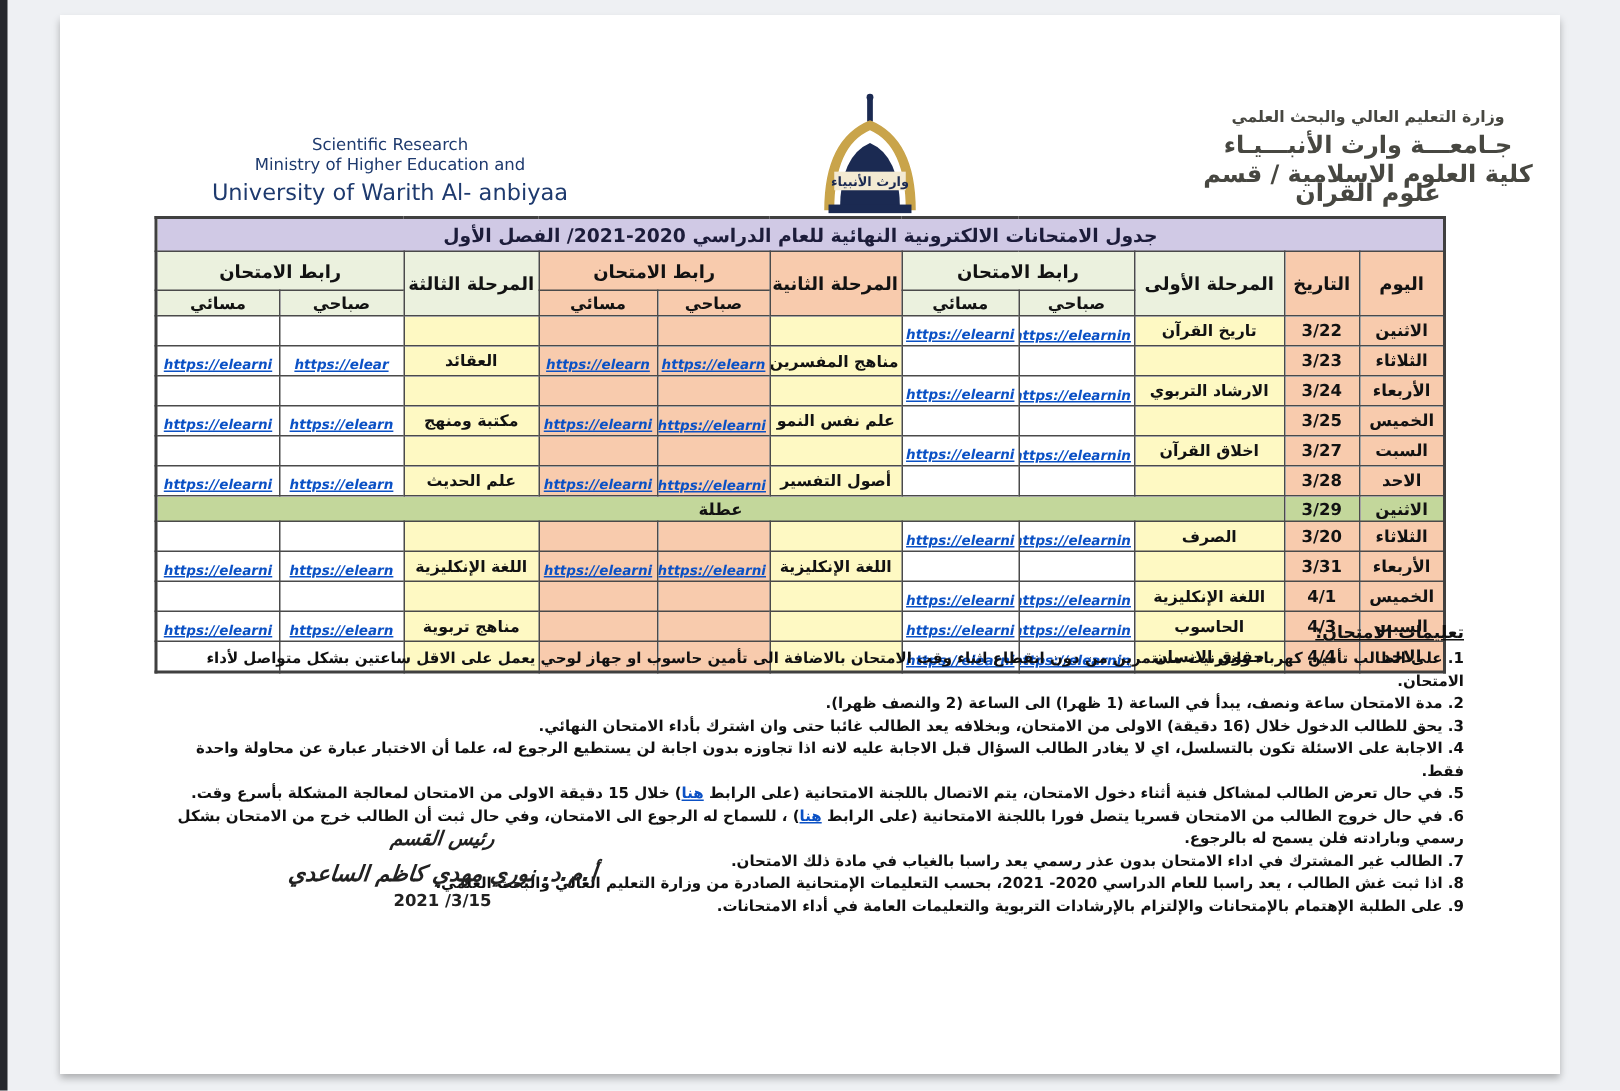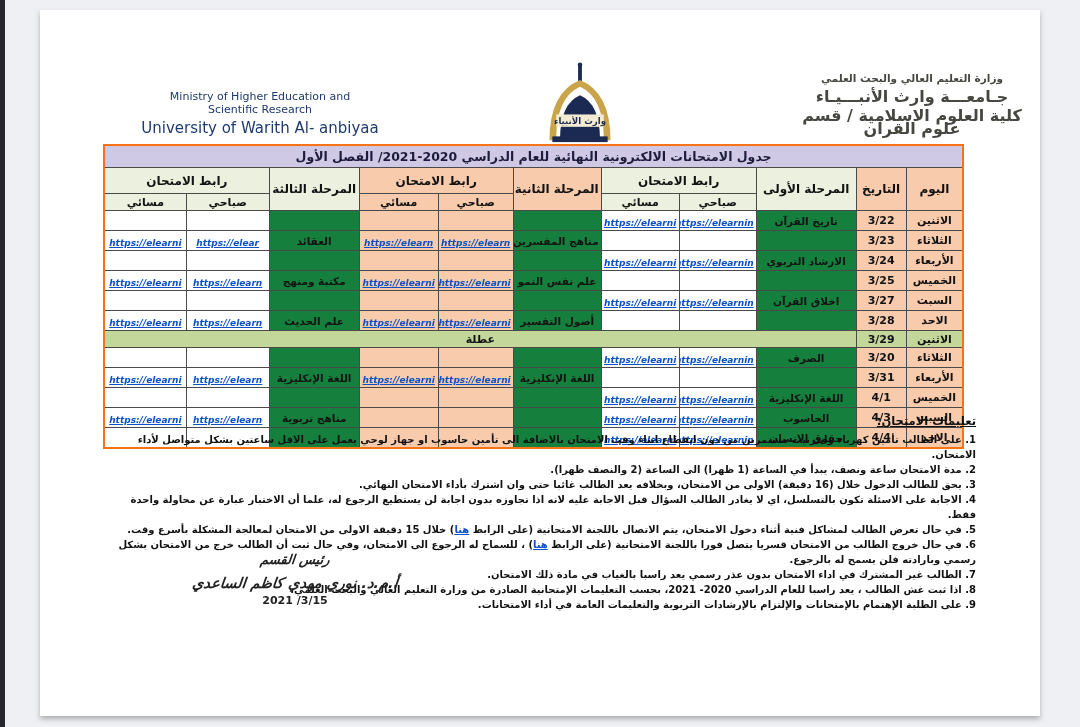--- a/index.html
+++ b/index.html
@@ -15,31 +15,31 @@
   .hdr-en .min{font-size:11px;line-height:13px;}
   .hdr-en .uni{font-size:15px;line-height:18px;margin-top:3px;}
   .logo{position:absolute;left:499px;top:52px;width:82px;height:82px;}
   .hdr-ar{position:absolute;left:752px;top:62px;width:240px;text-align:center;color:#474741;direction:rtl;}
   .hdr-ar .ar1{font-size:10.5px;font-weight:700;line-height:13px;}
   .hdr-ar .ar2{font-size:16px;font-weight:700;line-height:20px;margin:2px 0;text-align:center;}
   .hdr-ar .ar3{font-size:16px;font-weight:700;line-height:13px;}
 
   
   table.exam{position:absolute;left:63px;top:134px;width:859px;border-collapse:collapse;
-             table-layout:fixed;border:2px solid #f97316;}
+             table-layout:fixed;border:2px solid #404040;}
   table.exam td{border:1px solid #4a4a4a;overflow:hidden;white-space:nowrap;padding:0 2px;
                 text-align:center;vertical-align:middle;color:#121212;}
   tr.titlerow td{background:#d0c9e5;font-weight:700;font-size:12.5px;color:#1c1c3a;height:21px;}
   tr.h1 td{font-weight:700;font-size:12px;height:25px;}
   tr.h2 td{font-weight:700;font-size:11px;height:16px;}
   tbody.rows tr{height:17px;}
   .hp{background:#f8cbad;}
   .hc{background:#ebf1de;}
   td.day,td.date{background:#f8cbad;font-weight:700;font-size:11px;}
-  td.subj{background:#15803d;font-weight:700;font-size:10.5px;}
+  td.subj{background:#fef9c3;font-weight:700;font-size:10.5px;}
   td.l1,td.l3{background:#ffffff;}
   td.l2{background:#f8cbad;}
   a.lnk{color:#0b51c5;text-decoration:underline;font-weight:700;font-size:9px;
         direction:ltr;unicode-bidi:embed;cursor:pointer;font-style:italic;}
   td.g{background:#c3d79b;}
   td.hol{font-weight:700;font-size:11px;color:#111;}
 
   
   .notes{position:absolute;left:70px;top:404px;width:866px;direction:rtl;text-align:right;color:#111;}
   .notes-heading{font-weight:700;font-size:11.5px;text-decoration:underline;margin-bottom:4px;}
@@ -53,22 +53,22 @@
   .sig-date{font-size:11px;font-weight:700;margin-top:3px;direction:ltr;}
 </style>
 </head>
 <body>
 
 <div class="canvas">
   <div class="edge-strip"></div>
   <div class="page">
 
     <div class="hdr-en">
+      <div class="min">Scientific Research</div>
       <div class="min">Ministry of Higher Education and</div>
-      <div class="min">Scientific Research</div>
       <div class="uni">University of Warith Al- anbiyaa</div>
     </div>
 
     <div class="logo">
       <svg width="82" height="82" viewBox="0 0 82 86">
         <rect x="39" y="4" width="4" height="16" fill="#1b2a52"></rect>
         <circle cx="41" cy="3" r="2.4" fill="#1b2a52"></circle>
         <path d="M9 82 Q9 32 41 19 Q73 32 73 82 L66 82 Q66 37 41 26 Q16 37 16 82 Z" fill="#c9a44a"></path>
         <path d="M20 82 Q20 44 41 35 Q62 44 62 82 Z" fill="#1b2a52"></path>
         <rect x="16" y="55" width="50" height="13" fill="#f3ead2"></rect>

